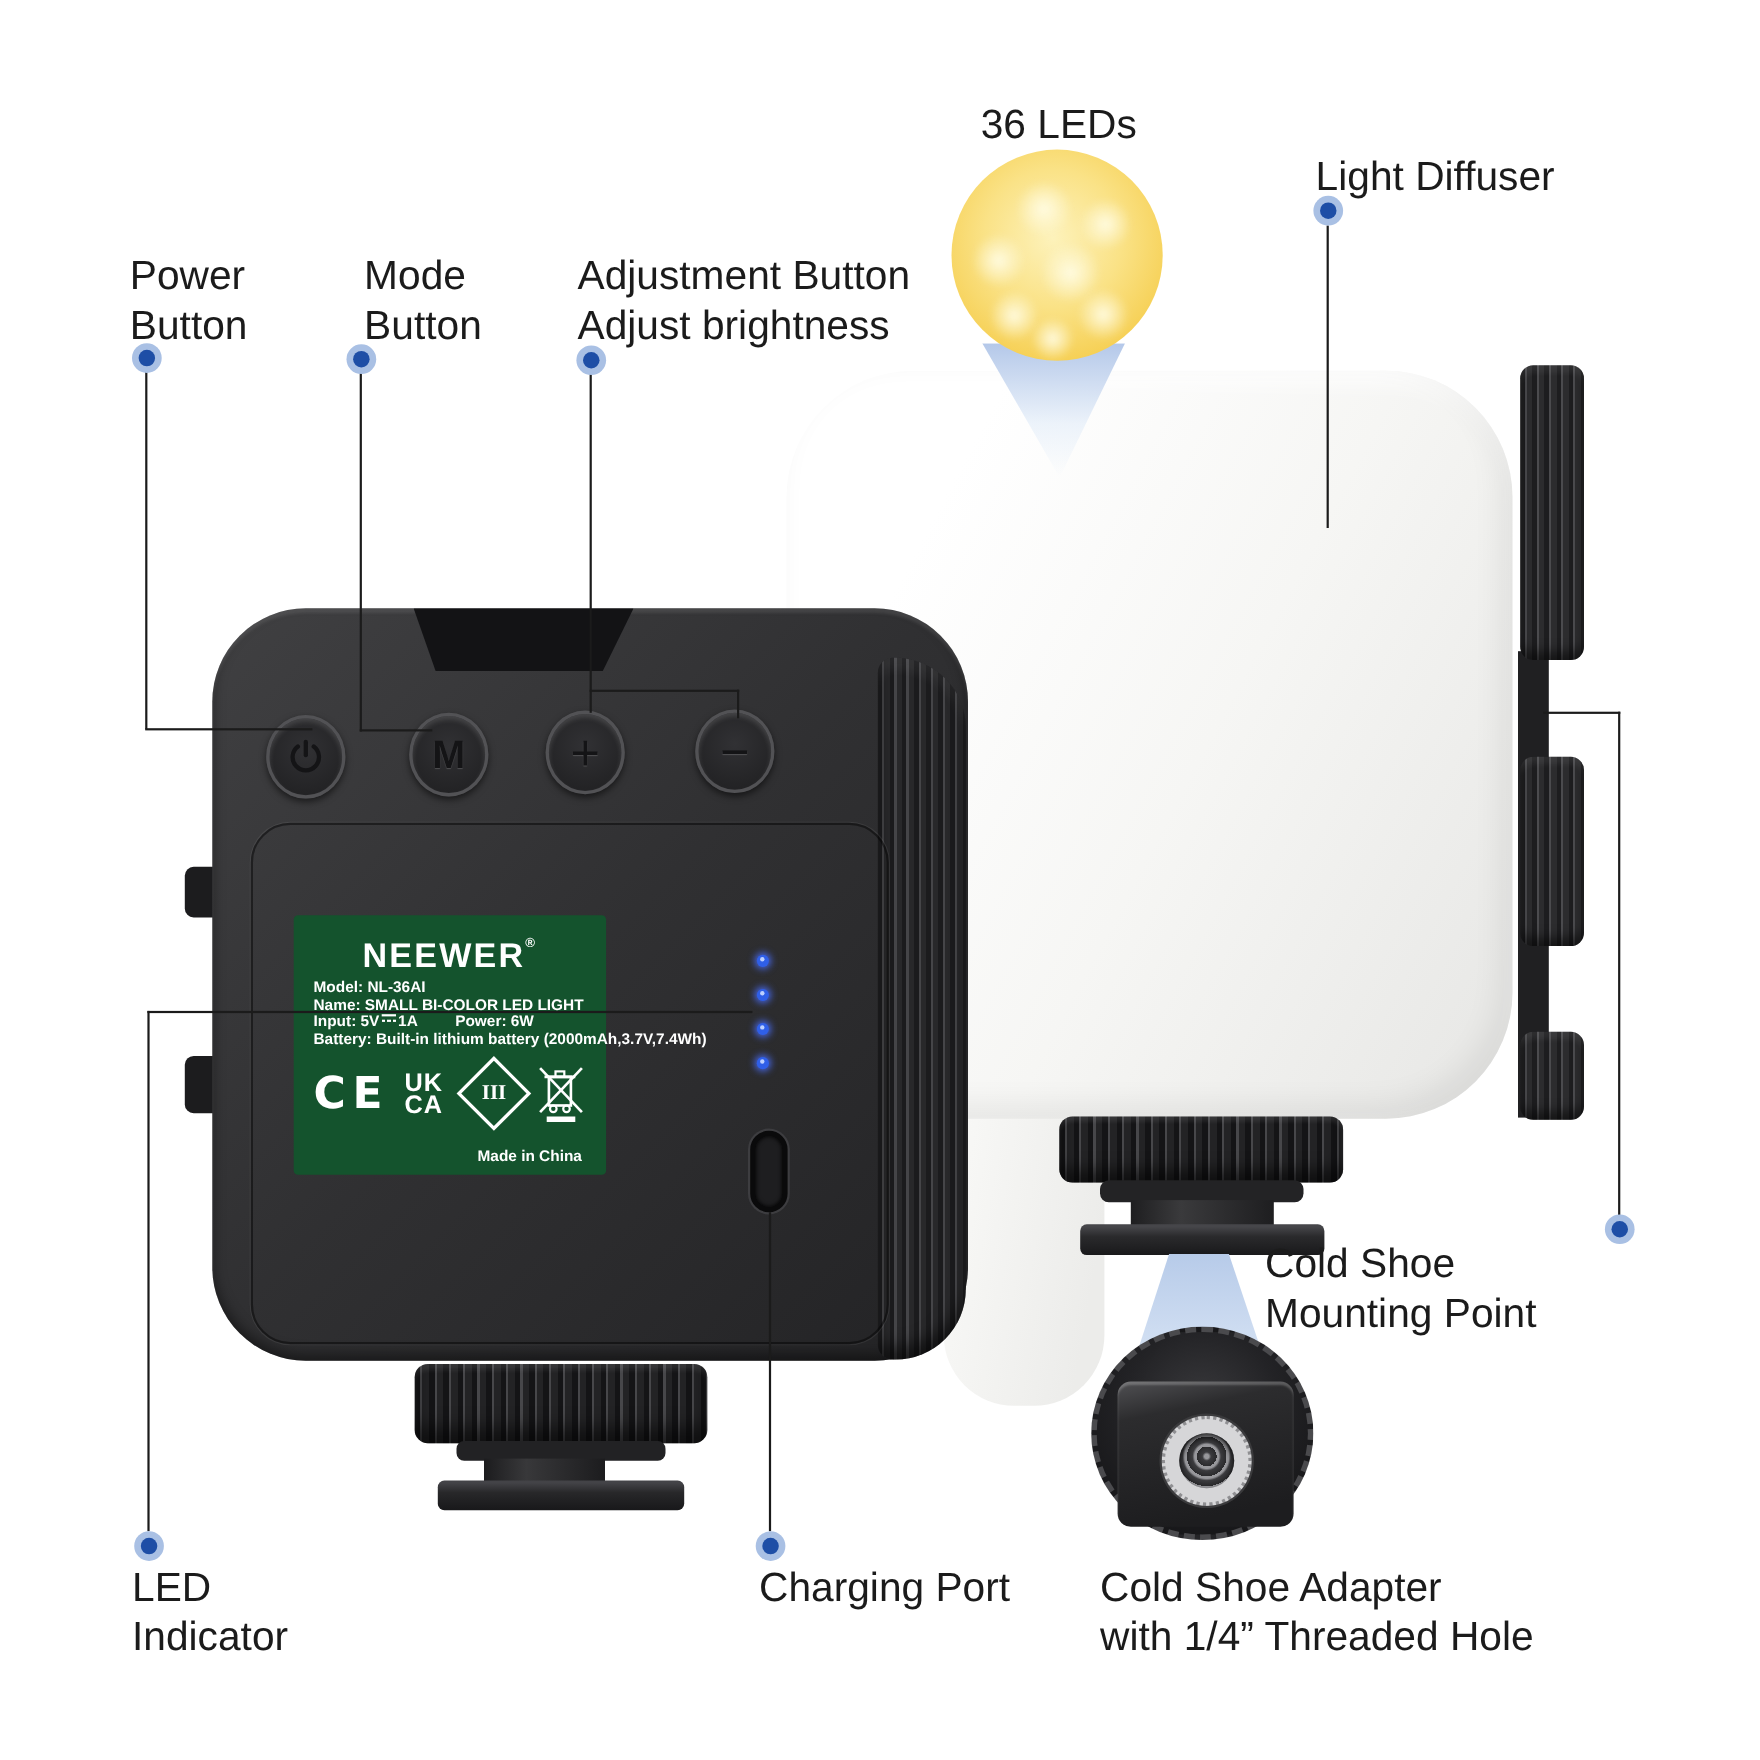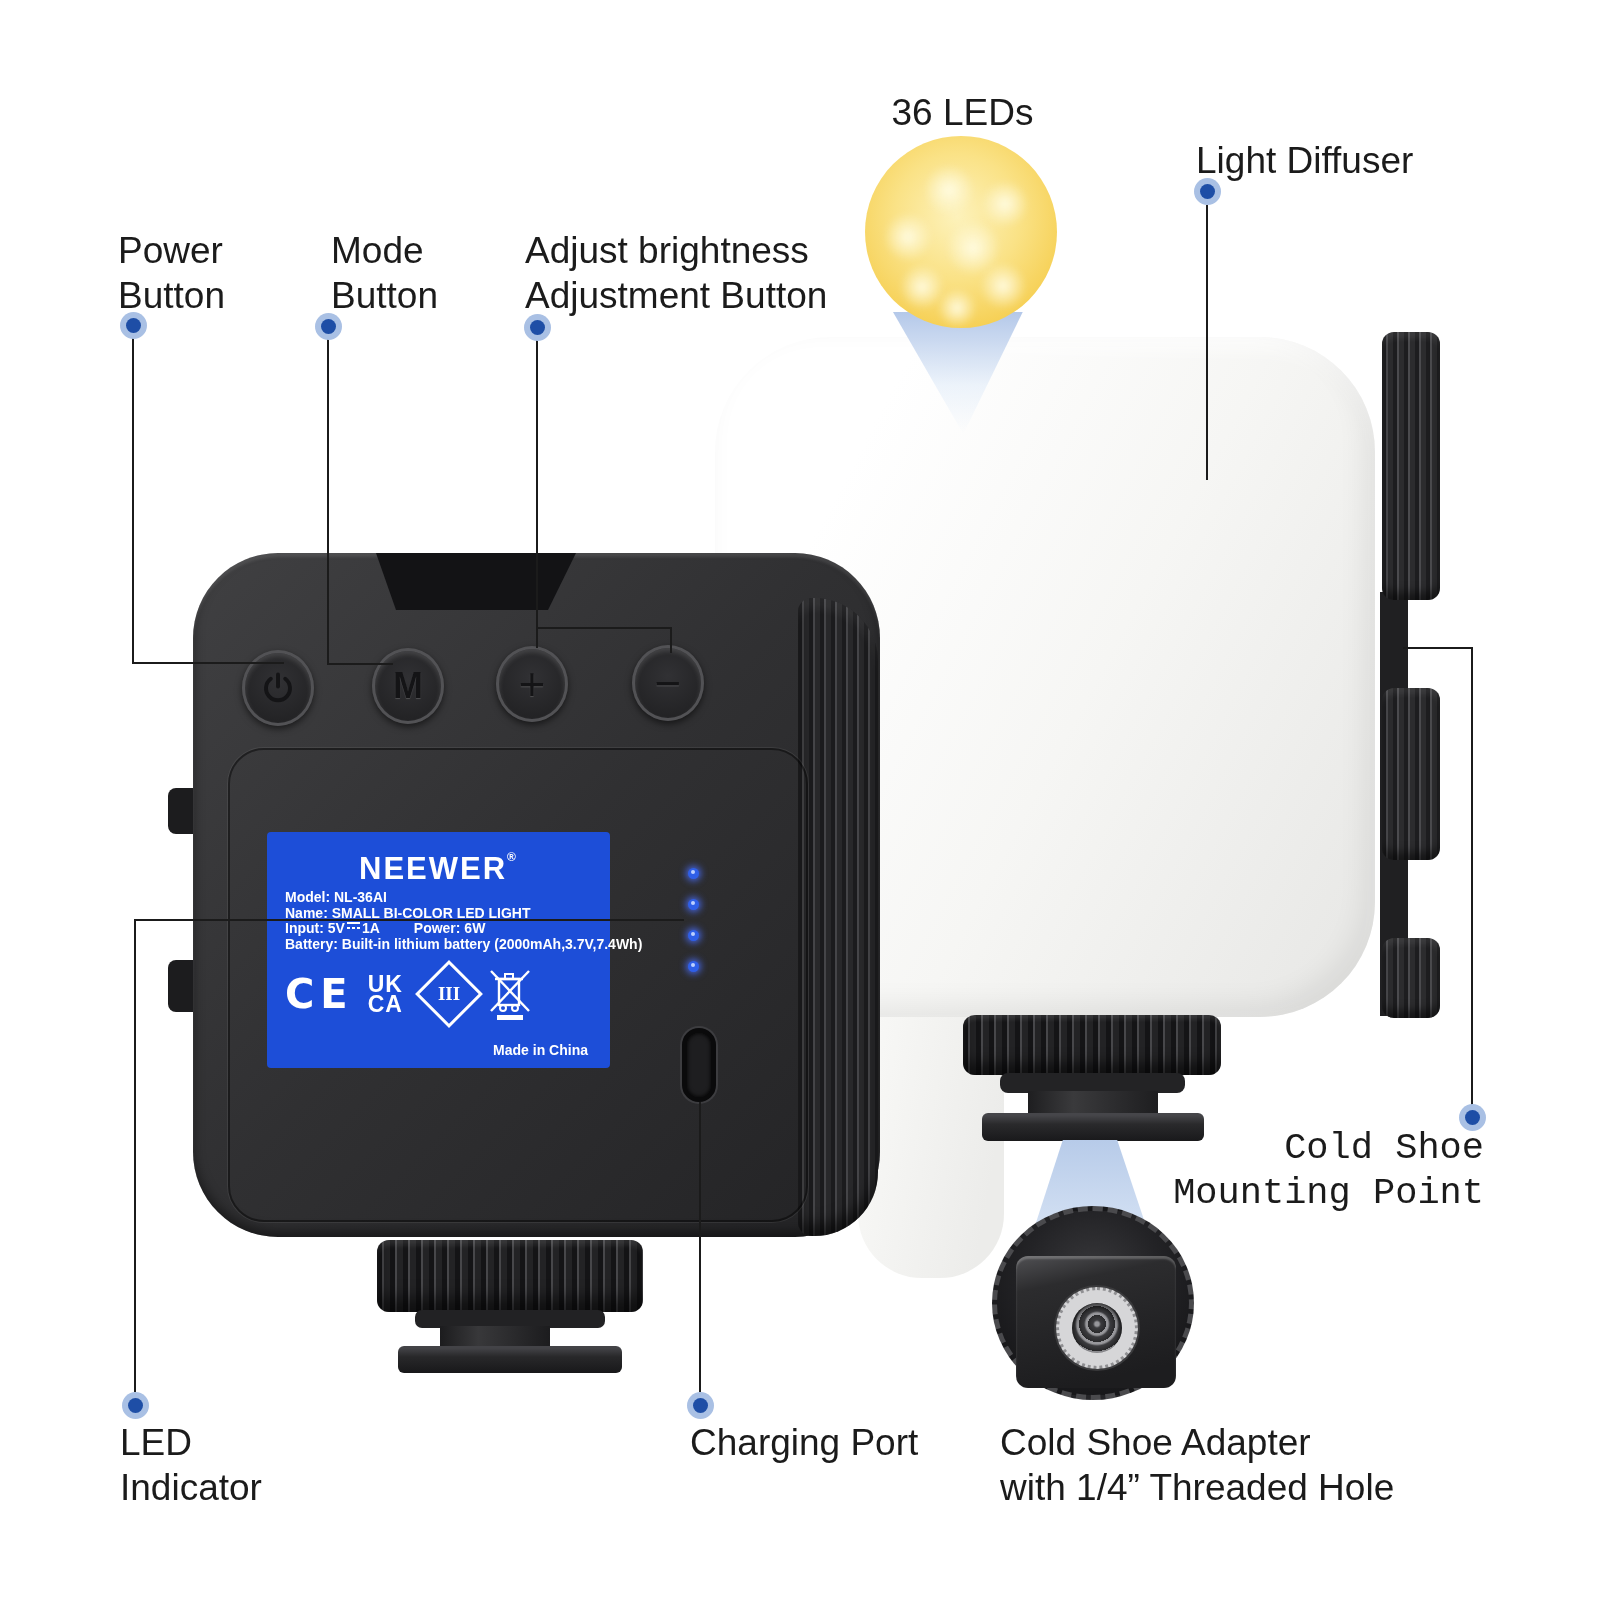--- a/index.html
+++ b/index.html
@@ -65,21 +65,21 @@
   .b-notch{position:absolute;left:376px;top:553px;width:200px;height:57px;background:#131315;
            clip-path:polygon(0 0,100% 0,86% 100%,10% 100%);}
   .btn{position:absolute;width:72px;height:76px;border-radius:50%;
        background:radial-gradient(circle at 50% 40%,#313134,#232325 75%);
        border:3px solid #525255;box-sizing:border-box;
        box-shadow:inset 0 3px 5px rgba(255,255,255,0.14), 0 3px 7px rgba(0,0,0,0.55);
        display:flex;align-items:center;justify-content:center;}
   .glyph{color:#141416;font-weight:bold;text-shadow:0 1px 1px rgba(255,255,255,0.18);}
   .b-door{position:absolute;left:228px;top:748px;width:576px;height:470px;border-radius:36px;
           border:2px solid rgba(0,0,0,0.45);box-shadow:0 0 0 1px rgba(255,255,255,0.07);}
-  .b-label{position:absolute;left:267px;top:832px;width:343px;height:236px;background:#1d4ed8;border-radius:4px;color:#ffffff;}
+  .b-label{position:absolute;left:267px;top:832px;width:284px;height:236px;background:#14532d;border-radius:4px;color:#ffffff;}
   .nw{position:absolute;left:0;top:18px;width:100%;text-align:center;font-size:31px;font-weight:bold;letter-spacing:2px;}
   .nw sup{font-size:12px;vertical-align:18px;}
   .spec{position:absolute;left:18px;top:58px;font-size:14px;font-weight:bold;line-height:15.5px;white-space:nowrap;}
   .dc{display:inline-block;width:13px;height:9px;border-top:2px solid #fff;position:relative;margin:0 2px;}
   .dc::after{content:"";position:absolute;left:0;top:3px;width:13px;height:2px;
              background:repeating-linear-gradient(90deg,#fff 0 3px,transparent 3px 5px);}
   .marks{position:absolute;left:18px;top:126px;width:307px;height:72px;display:flex;align-items:center;gap:14px;}
   .ce{font-size:40px;font-weight:bold;letter-spacing:6px;font-family:"DejaVu Sans",sans-serif;}
   .ukca{font-size:23px;font-weight:bold;line-height:20px;letter-spacing:1px;}
   .dia{width:42px;height:42px;border:3px solid #fff;transform:rotate(45deg);display:flex;align-items:center;justify-content:center;margin-left:8px;}
@@ -231,24 +231,24 @@
   </div>
   <div class="lbl" style="left:118px;top:228px;">
     <span>Power</span>
       <span>Button</span>
   </div>
   <div class="lbl" style="left:314px;top:228px;margin-left:17px;">
     <span>Mode</span>
       <span>Button</span>
   </div>
   <div class="lbl" style="left:525px;top:228px;">
-    <span>Adjust brightness</span>
-      <span>Adjustment Button</span>
-  </div>
-  <div class="lbl" style="left:1150px;top:1126px;width:334px;text-align:right;font-family:Liberation Mono, monospace;">
+    <span>Adjustment Button</span>
+      <span>Adjust brightness</span>
+  </div>
+  <div class="lbl" style="left:1150px;top:1126px;width:334px;">
     <span>Cold Shoe</span>
       <span>Mounting Point</span>
   </div>
   <div class="lbl" style="left:120px;top:1420px;">
     <span>LED</span>
       <span>Indicator</span>
   </div>
   <div class="lbl" style="left:690px;top:1420px;">
       <span>Charging Port</span>
   </div>

